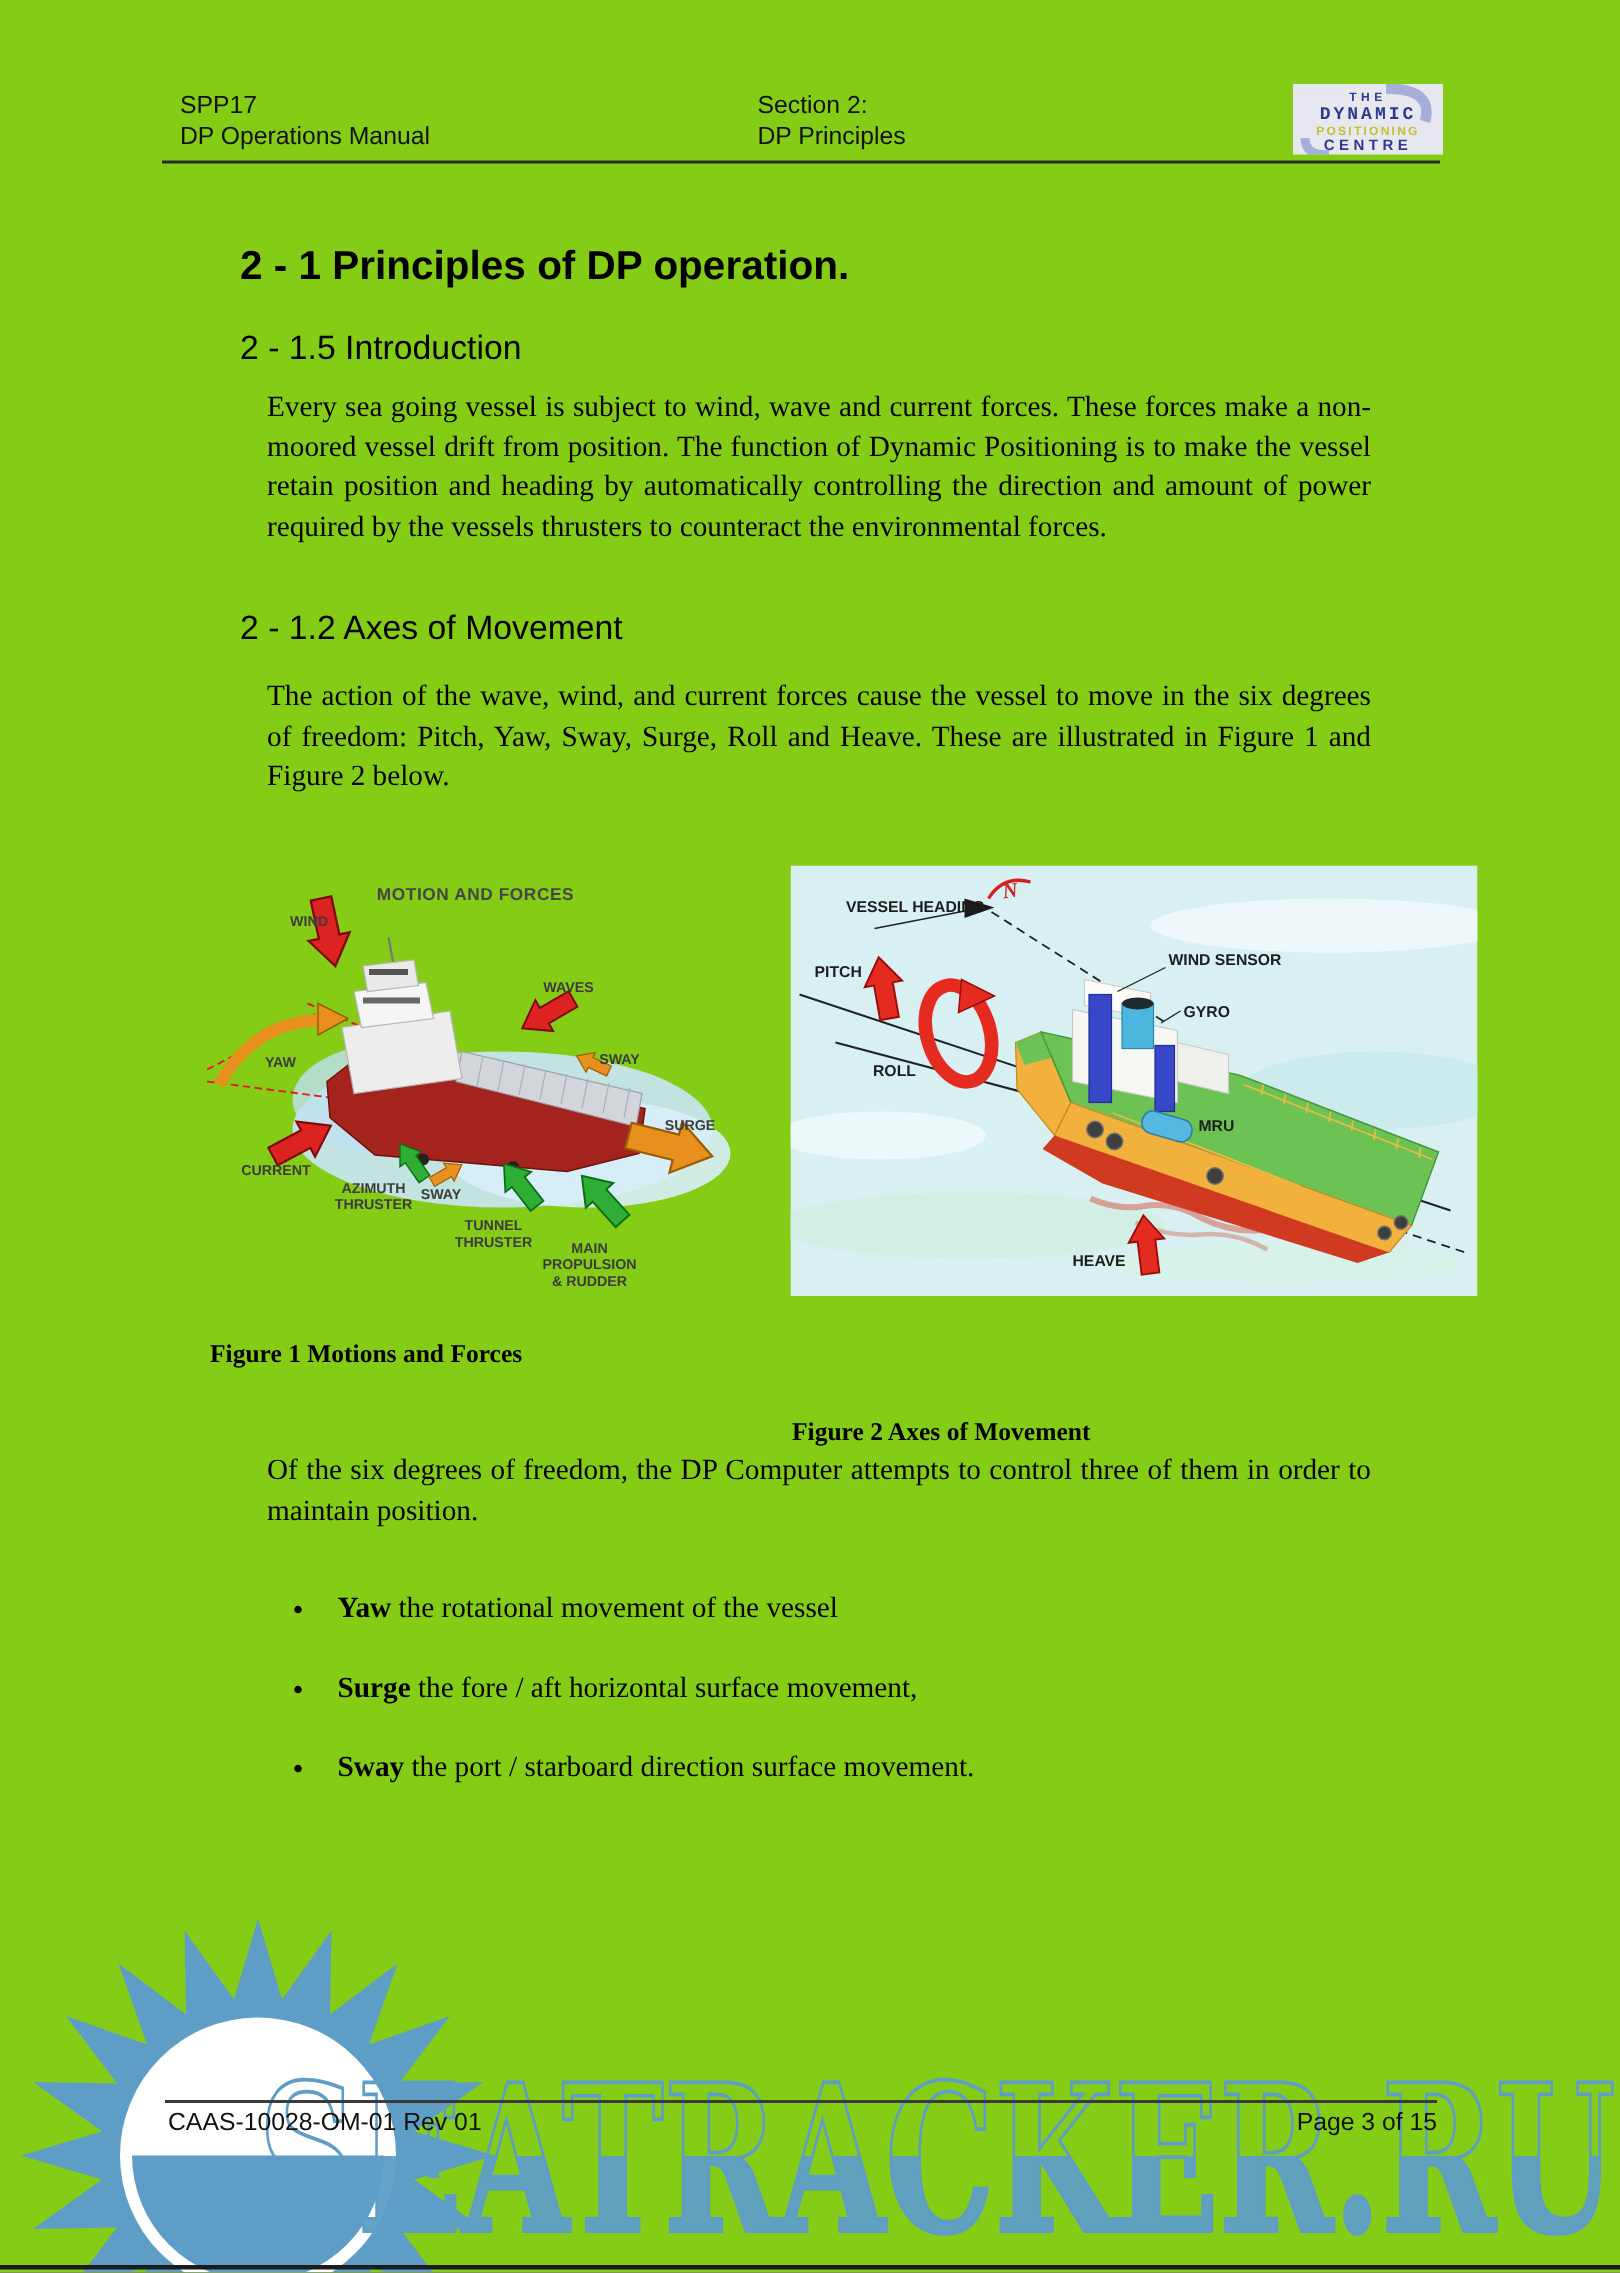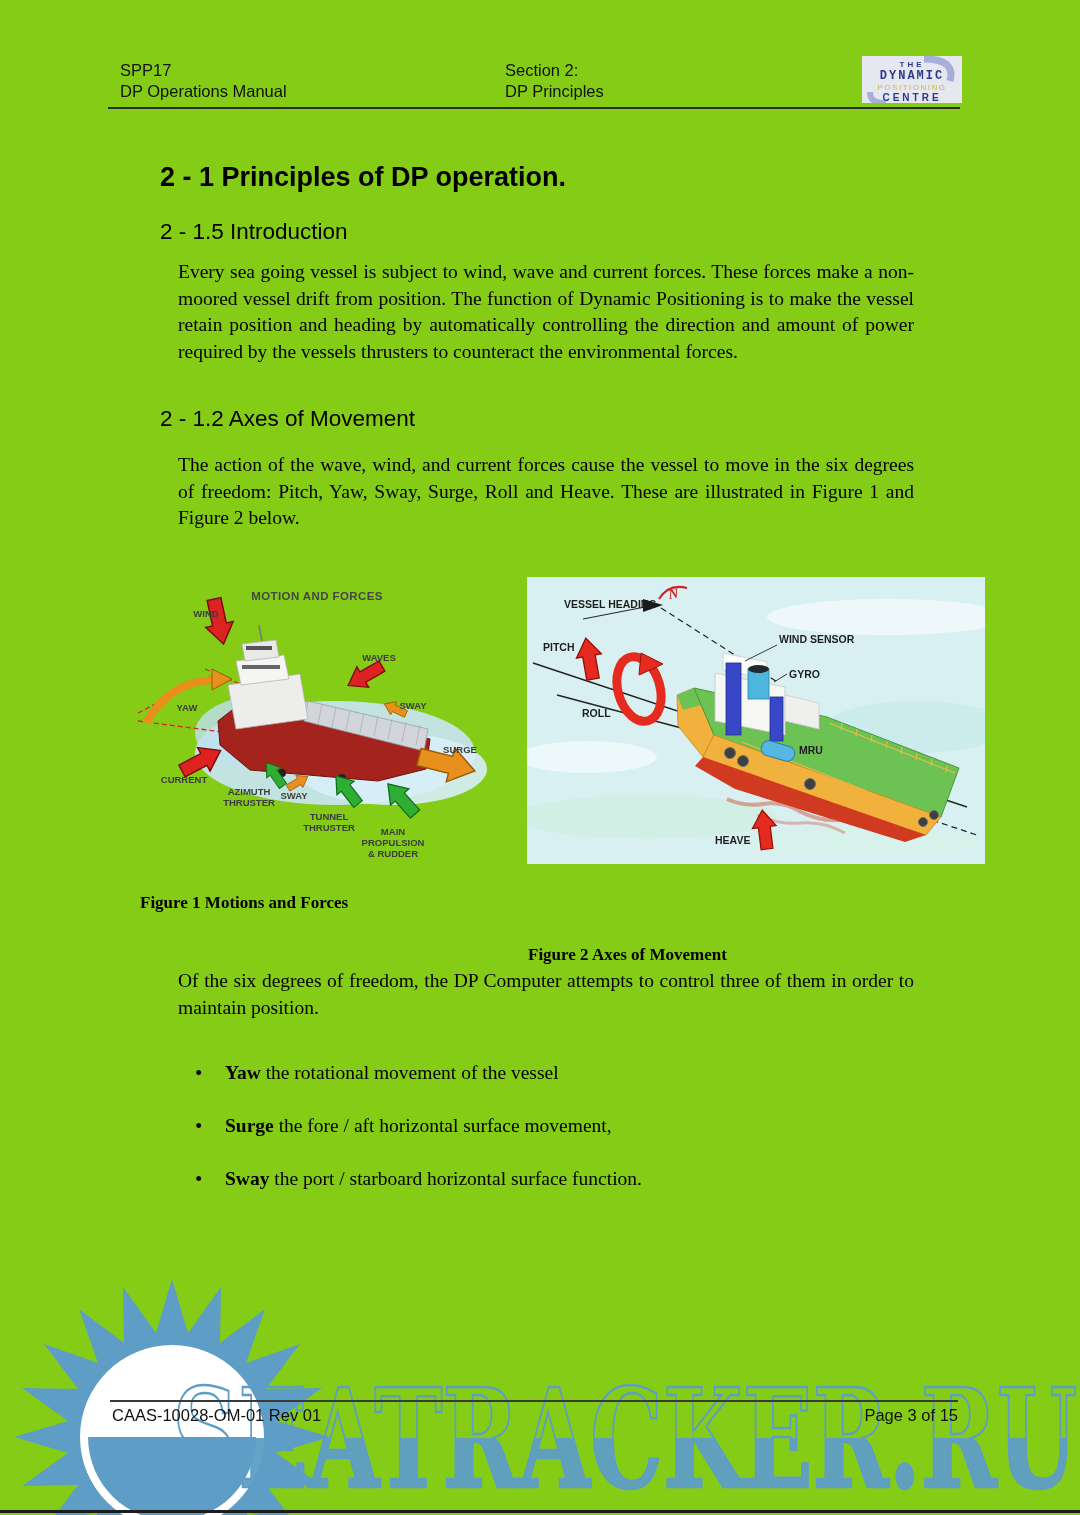--- a/index.html
+++ b/index.html
@@ -6,21 +6,21 @@
   .page{position:relative;width:1080px;height:1515px;background:#84cc16;overflow:hidden;
         font-family:"Liberation Sans",sans-serif;}
   .abs{position:absolute;}
   
   .hdr-txt{font-size:16.5px;line-height:21px;color:#111;}
   .hdr-rule{position:absolute;left:108px;top:107px;width:852px;height:2px;background:#2b2b2b;}
   .logo-box{position:absolute;left:862px;top:56px;width:100px;height:47px;background:#e7e7f0;
             text-align:center;overflow:hidden;}
   .logo-box .l1{font-size:8px;font-weight:bold;letter-spacing:3px;color:#2b3a8c;margin-top:4px;}
   .logo-box .l2{font-size:12px;font-weight:bold;letter-spacing:2px;color:#2b3a8c;font-family:Liberation Mono, monospace;}
-  .logo-box .l3{font-size:8px;font-weight:normal;letter-spacing:1.5px;color:#c3bf2e;}
+  .logo-box .l3{font-size:8px;font-weight:bold;letter-spacing:1.5px;color:#c3bf2e;}
   .logo-box .l4{font-size:10px;font-weight:bold;letter-spacing:3px;color:#2b3a8c;}
   
   .h1{font-size:27px;font-weight:bold;color:#000;text-align:right;}
   .h2{font-size:22.5px;font-weight:normal;color:#000;}
   .body-p{font-family:"Liberation Serif",serif;font-size:19.5px;line-height:1.37;
           text-align:justify;color:#000;width:736px;}
   .caption{font-family:"Liberation Serif",serif;font-size:17px;font-weight:bold;color:#000;}
   .bullet{position:absolute;left:225px;font-family:"Liberation Serif",serif;font-size:19.5px;color:#000;}
   .bullet::before{content:"\2022";position:absolute;left:-30px;top:-1px;font-size:21px;}
   .bullet .term{font-weight:bold;}
@@ -239,21 +239,21 @@
   <div class="bullet" style="top:1062px;">
     <span class="term">Yaw</span>
     <span>the rotational movement of the vessel</span>
   </div>
   <div class="bullet" style="top:1115px;">
     <span class="term">Surge</span>
     <span>the fore / aft horizontal surface movement,</span>
   </div>
   <div class="bullet" style="top:1168px;">
     <span class="term">Sway</span>
-    <span>the port / starboard horizontal surface function.</span>
+    <span>the port / starboard direction surface movement.</span>
   </div>
 
   <svg class="wm" width="1080" height="1515" viewBox="0 0 1080 1515">
     <defs>
       <linearGradient id="wmgrad" gradientUnits="userSpaceOnUse" x1="0" y1="1380" x2="0" y2="1495">
         <stop offset="0.5" stop-color="#5e9ec6" stop-opacity="0"></stop>
         <stop offset="0.5" stop-color="#5e9ec6" stop-opacity="0.95"></stop>
         <stop offset="1" stop-color="#5e9ec6" stop-opacity="0.95"></stop>
       </linearGradient>
     </defs>

